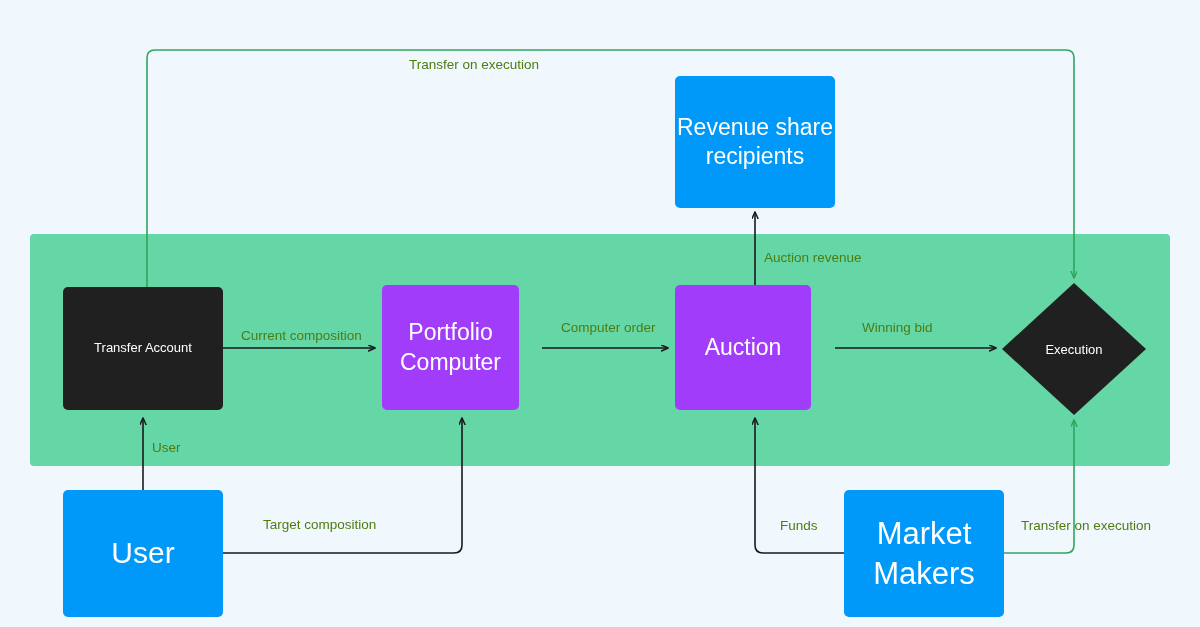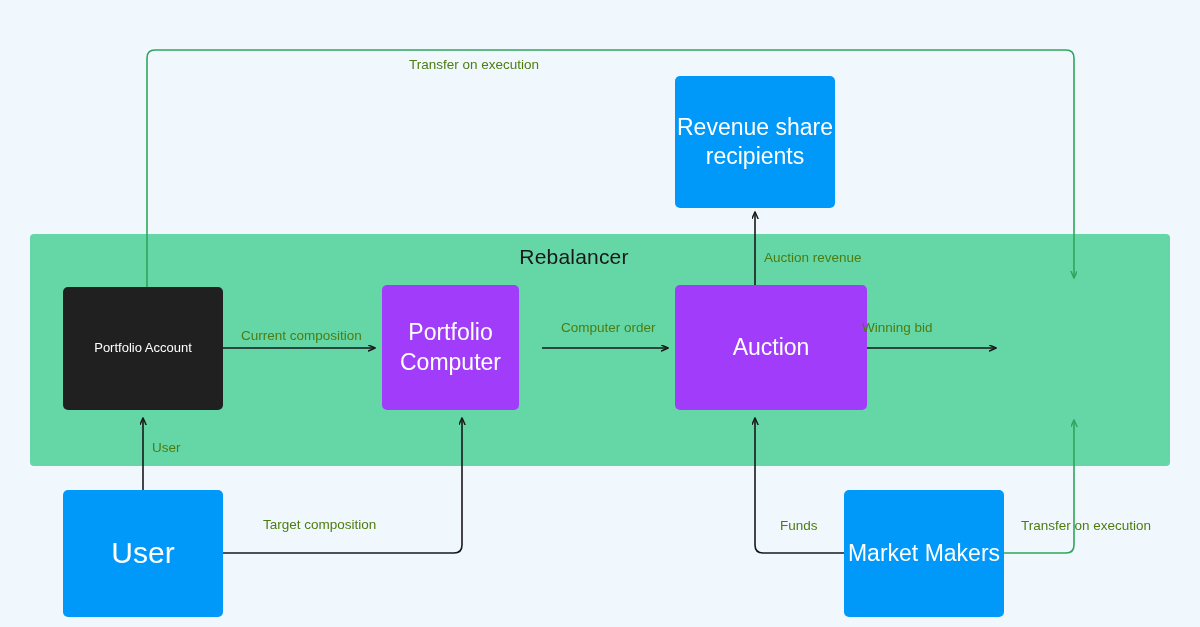--- a/index.html
+++ b/index.html
@@ -55,23 +55,23 @@
     color: #ffffff;
     line-height: 1.28;
   }
   .node.blue  { background: #0099fa; }
   .node.purple{ background: #a13dfa; }
   .node.dark  { background: #202020; }
 
   .node-revenue  { left: 675px; top: 76px;  width: 160px; height: 132px; font-size: 23px; }
   .node-account  { left: 63px;  top: 287px; width: 160px; height: 123px; font-size: 13px; }
   .node-computer { left: 382px; top: 285px; width: 137px; height: 125px; font-size: 23px; }
-  .node-auction  { left: 675px; top: 285px; width: 192px; height: 125px; font-size: 23px; }
+  .node-auction  { left: 675px; top: 285px; width: 136px; height: 125px; font-size: 23px; }
   .node-user     { left: 63px;  top: 490px; width: 160px; height: 127px; font-size: 30px; }
-  .node-makers   { left: 844px; top: 490px; width: 160px; height: 127px; font-size: 23px; }
+  .node-makers   { left: 844px; top: 490px; width: 160px; height: 127px; font-size: 31px; }
 
   .diamond-wrap {
     position: absolute;
     left: 1002px;
     top: 283px;
     width: 144px;
     height: 132px;
   }
   .diamond-shape {
     position: absolute;
@@ -106,21 +106,20 @@
   .lbl-target-comp   { left: 263px; top: 517px; }
   .lbl-bids          { left: 780px; top: 518px; }
   .lbl-transfer-bot  { left: 1021px; top: 518px; }
 </style>
 </head>
 <body>
 
 <div id="canvas">
 
   <div class="group-band"></div>
-  <div class="group-title">Rebalancer</div>
 
   <svg class="edges" viewBox="0 0 1200 627">
     <defs>
       <marker id="arrow-dark" markerWidth="9" markerHeight="9" refX="7.2" refY="3.4" orient="auto" markerUnits="userSpaceOnUse">
         <path d="M0.6,0.4 L7.4,3.4 L0.6,6.4" fill="none" stroke="#18181b" stroke-width="1.4" stroke-linecap="round" stroke-linejoin="round"></path>
       </marker>
       <marker id="arrow-green" markerWidth="9" markerHeight="9" refX="7.2" refY="3.4" orient="auto" markerUnits="userSpaceOnUse">
         <path d="M0.6,0.4 L7.4,3.4 L0.6,6.4" fill="none" stroke="#2fa55e" stroke-width="1.4" stroke-linecap="round" stroke-linejoin="round"></path>
       </marker>
     </defs>
@@ -156,24 +155,28 @@
     <g>
       <path d="M844,553 L763,553 Q755,553 755,545 L755,418" fill="none" stroke="#18181b" stroke-width="1.6" marker-end="url(#arrow-dark)"></path>
     </g>
 
     <g>
       <path d="M1004,553 L1066,553 Q1074,553 1074,545 L1074,420" fill="none" stroke="#2fa55e" stroke-width="1.6" marker-end="url(#arrow-green)"></path>
     </g>
   </svg>
 
   <div class="node blue node-revenue">Revenue share recipients</div>
-  <div class="node dark node-account">Portfolio Account</div>
+  <div class="node dark node-account">Transfer Account</div>
   <div class="node purple node-computer">Portfolio Computer</div>
   <div class="node purple node-auction">Auction</div>
 
+  <div class="diamond-wrap">
+    <div class="diamond-shape"></div>
+    <div class="diamond-label">Execution</div>
+  </div>
 
   <div class="node blue node-user">User</div>
   <div class="node blue node-makers">Market Makers</div>
 
   <div class="edge-label lbl-transfer-top">Transfer on execution</div>
   <div class="edge-label lbl-auction-rev">Auction revenue</div>
   <div class="edge-label lbl-current-comp">Current composition</div>
   <div class="edge-label lbl-computer-ord">Computer order</div>
   <div class="edge-label lbl-winning-bid">Winning bid</div>
   <div class="edge-label lbl-funds">User</div>

